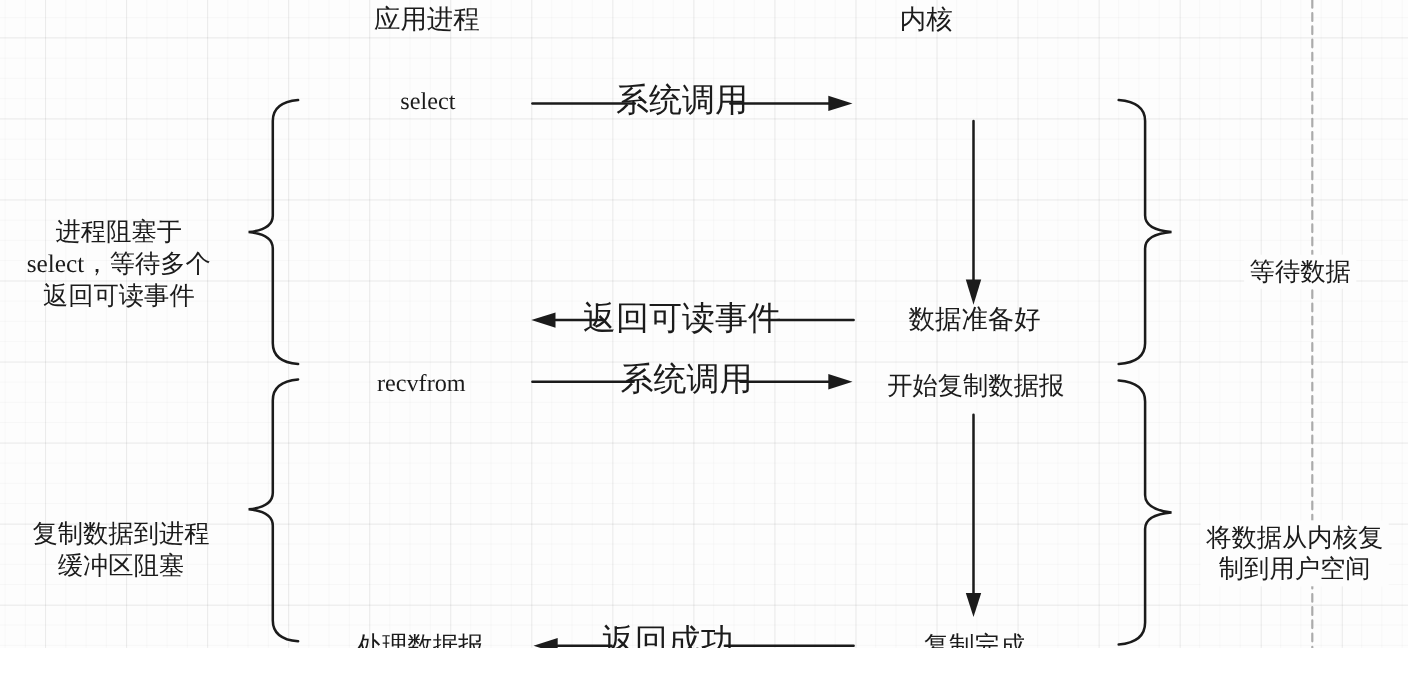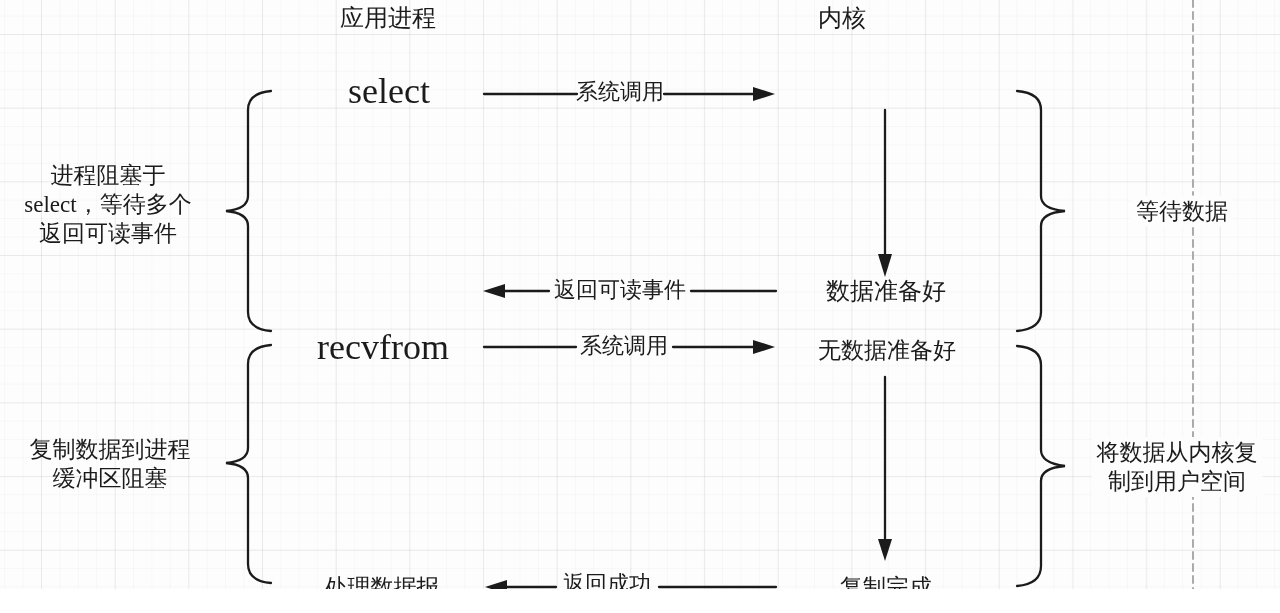--- a/index.html
+++ b/index.html
@@ -19,24 +19,24 @@
     color:#1b1b1b;
   }
   svg.overlay{position:absolute;left:0;top:0;width:1280px;height:613px;}
   .lbl{
     position:absolute;
     transform:translate(-50%,-50%);
     white-space:nowrap;
     line-height:1.15;
   }
   .f24{font-size:24px;}
-  .f26{font-size:36px;}
-  .f22{font-size:22px;}
+  .f26{font-size:22px;}
+  .f22{font-size:30px;}
   .sans{font-family:"Liberation Sans","DejaVu Sans",sans-serif;font-size:23px;}
-  .note{text-align:center;font-size:23px;line-height:29px;}
+  .note{text-align:center;font-size:23px;line-height:29px;margin-top:36px;}
   .bgpatch{background:#fdfdfd;padding:1px 5px;}
 </style>
 </head>
 <body>
 
 <div class="canvas">
 
   <svg class="overlay" viewBox="0 0 1280 613" fill="none" stroke="#1b1b1b" stroke-width="2.3" stroke-linecap="round">
 
     
@@ -81,21 +81,21 @@
   </svg>
 
   <div class="lbl f24" style="left:388px;top:19px;">应用进程</div>
   <div class="lbl f24" style="left:842px;top:19px;">内核</div>
 
   <div class="lbl f26" style="left:389px;top:92px;">select</div>
   <div class="lbl f26" style="left:383px;top:348px;">recvfrom</div>
   <div class="lbl sans" style="left:382px;top:587px;">处理数据报</div>
 
   <div class="lbl f24" style="left:886px;top:292px;">数据准备好</div>
-  <div class="lbl sans" style="left:887px;top:350px;">无数据准备好</div>
+  <div class="lbl sans" style="left:887px;top:350px;">开始复制数据报</div>
   <div class="lbl sans" style="left:886px;top:587px;">复制完成</div>
 
   <div class="lbl f22" style="left:620px;top:92px;">系统调用</div>
   <div class="lbl f22" style="left:620px;top:290px;">返回可读事件</div>
   <div class="lbl f22" style="left:624px;top:346px;">系统调用</div>
   <div class="lbl f22" style="left:607px;top:586px;font-family:Liberation Mono, monospace;">返回成功</div>
 
   <div class="lbl note" style="left:108px;top:204px;">
     <div>进程阻塞于</div>
     <div>select，等待多个</div>

